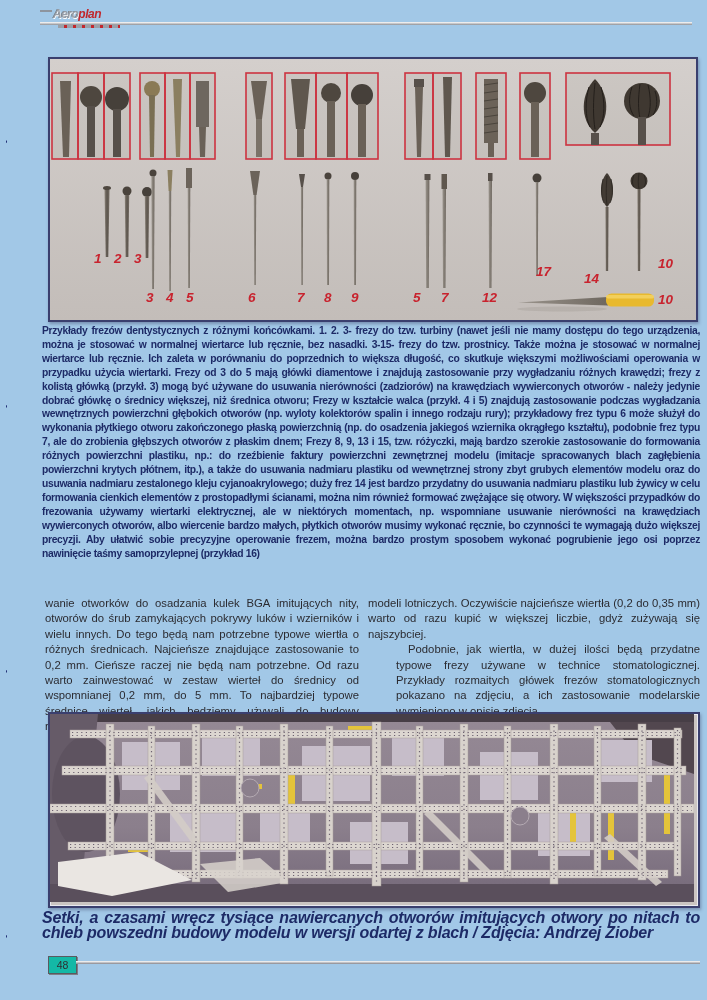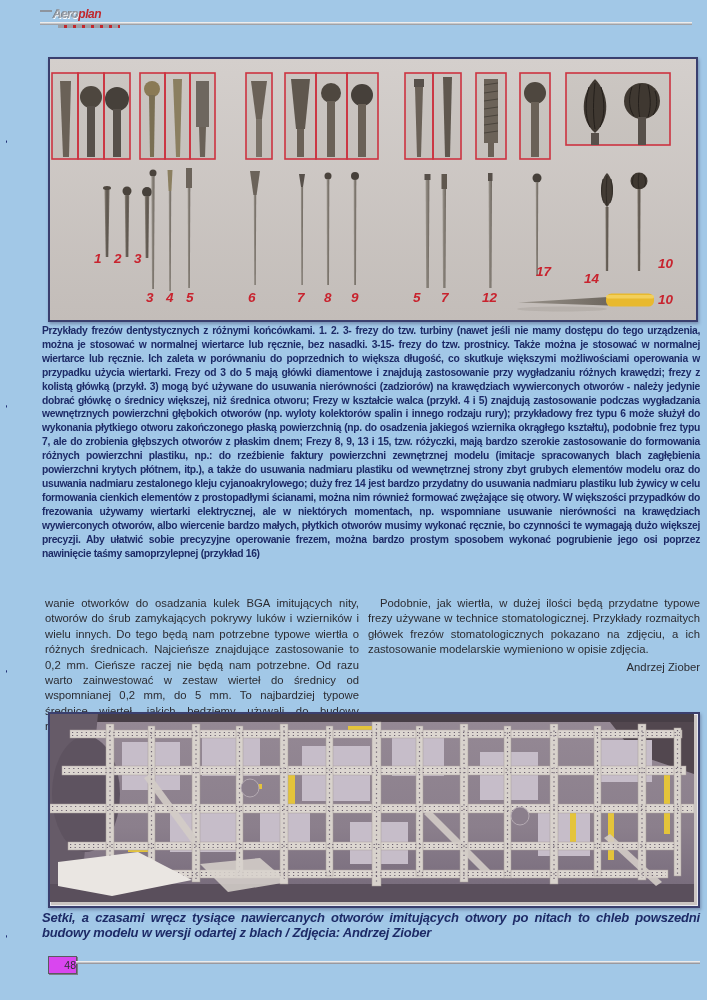--- a/index.html
+++ b/index.html
@@ -33,29 +33,29 @@
   .tool-label{position:absolute;color:#c8232e;font-weight:bold;font-style:italic;
     font-size:13.5px;line-height:1;}
   
   .caption-top{position:absolute;left:42px;top:324px;width:658px;
     color:#1d2a66;font-weight:bold;
     font-size:10.3px;line-height:13.9px;letter-spacing:-0.3px;text-align:justify;}
   .columns{position:absolute;left:45px;top:596px;width:655px;color:#2b2b31;
     font-size:11.3px;line-height:15.4px;text-align:justify;}
   .col-left{position:absolute;left:0;top:0;width:314px;}
   .col-right{position:absolute;left:323px;top:0;width:332px;}
-  .col-right .p2{text-indent:12px;}
+  .col-right .p2{text-indent:12px;margin-left:28px;}
   .byline{text-align:right;margin-top:2px;}
   .caption-bottom{position:absolute;left:42px;top:910px;width:658px;
     color:#1d2a66;font-style:italic;font-weight:bold;
-    font-size:13px;line-height:15px;letter-spacing:-0.2px;text-align:justify;}
+    font-size:16px;line-height:15px;letter-spacing:-0.2px;text-align:justify;}
   
   .page-num-box{position:absolute;left:48px;top:956px;width:27px;height:16px;
-    background:#d946ef;border:1px solid #5a5a60;box-shadow:1px 1px 0 #7d7d85;
-    font-size:10.5px;color:#2f2f33;text-align:right;line-height:16px;}
+    background:#14b8a6;border:1px solid #5a5a60;box-shadow:1px 1px 0 #7d7d85;
+    font-size:10.5px;color:#2f2f33;text-align:center;line-height:16px;}
   .footer-rule{position:absolute;left:76px;top:961px;width:624px;height:3px;
     background:linear-gradient(#ffffff,#85858d);}
 </style>
 </head>
 <body>
 
 <div class="logo"><span class="dash"></span><span class="aero">Aero</span><span class="plan">plan</span></div>
 <div class="logo-sub"></div>
 <div class="header-rule"></div>
 
@@ -232,20 +232,21 @@
   <span class="tool-label" style="left:534px;top:213px">14</span>
   <span class="tool-label" style="left:608px;top:198px">10</span>
   <span class="tool-label" style="left:608px;top:234px">10</span>
 </div>
 
 <div class="caption-top">Przykłady frezów dentystycznych z różnymi końcówkami. 1. 2. 3- frezy do tzw. turbiny (nawet jeśli nie mamy dostępu do tego urządzenia, można je stosować w normalnej wiertarce lub ręcznie, bez nasadki. 3-15- frezy do tzw. prostnicy. Także można je stosować w normalnej wiertarce lub ręcznie. Ich zaleta w porównaniu do poprzednich to większa długość, co skutkuje większymi możliwościami operowania w przypadku użycia wiertarki. Frezy od 3 do 5 mają główki diamentowe i znajdują zastosowanie przy wygładzaniu różnych krawędzi; frezy z kolistą główką (przykł. 3) mogą być używane do usuwania nierówności (zadziorów) na krawędziach wywierconych otworów - należy jedynie dobrać główkę o średnicy większej, niż średnica otworu; Frezy w kształcie walca (przykł. 4 i 5) znajdują zastosowanie podczas wygładzania wewnętrznych powierzchni głębokich otworów (np. wyloty kolektorów spalin i innego rodzaju rury); przykładowy frez typu 6 może służył do wykonania płytkiego otworu zakończonego płaską powierzchnią (np. do osadzenia jakiegoś wziernika okrągłego kształtu), podobnie frez typu 7, ale do zrobienia głębszych otworów z płaskim dnem; Frezy 8, 9, 13 i 15, tzw. różyczki, mają bardzo szerokie zastosowanie do formowania różnych powierzchni plastiku, np.: do rzeźbienie faktury powierzchni zewnętrznej modelu (imitacje spracowanych blach zagłębienia powierzchni krytych płótnem, itp.), a także do usuwania nadmiaru plastiku od wewnętrznej strony zbyt grubych elementów modelu oraz do usuwania nadmiaru zestalonego kleju cyjanoakrylowego; duży frez 14 jest bardzo przydatny do usuwania nadmiaru plastiku lub żywicy w celu formowania cienkich elementów z prostopadłymi ścianami, można nim również formować zwężające się otwory. W większości przypadków do frezowania używamy wiertarki elektrycznej, ale w niektórych momentach, np. wspomniane usuwanie nierówności na krawędziach wywierconych otworów, albo wiercenie bardzo małych, płytkich otworów musimy wykonać ręcznie, bo czynności te wymagają dużo większej precyzji. Aby ułatwić sobie precyzyjne operowanie frezem, można bardzo prostym sposobem wykonać pogrubienie jego osi poprzez nawinięcie taśmy samoprzylepnej (przykład 16)</div>
 
 <div class="columns">
   <div class="col-left">wanie otworków do osadzania kulek BGA imitujących nity, otworów do śrub zamykających pokrywy luków i wzierników i wielu innych. Do tego będą nam potrzebne typowe wiertła o różnych średnicach. Najcieńsze znajdujące zastosowanie to 0,2 mm. Cieńsze raczej nie będą nam potrzebne. Od razu warto zainwestować w zestaw wierteł do średnicy od wspomnianej 0,2 mm, do 5 mm. To najbardziej typowe średnice wierteł, jakich będziemy używali do budowy redukcyjnych</div>
   <div class="col-right">
+    <div class="p1">modeli lotniczych. Oczywiście najcieńsze wiertła (0,2 do 0,35 mm) warto od razu kupić w większej liczbie, gdyż zużywają się najszybciej.</div>
     <div class="p2">Podobnie, jak wiertła, w dużej ilości będą przydatne typowe frezy używane w technice stomatologicznej. Przykłady rozmaitych główek frezów stomatologicznych pokazano na zdjęciu, a ich zastosowanie modelarskie wymieniono w opisie zdjęcia.</div>
     <div class="byline">Andrzej Ziober</div>
   </div>
 </div>
 
 <div class="photo photo-bottom">
   <svg width="644" height="188" viewBox="0 0 644 188">
     <defs>
       <linearGradient id="bg2" x1="0" y1="0" x2="0" y2="1">
         <stop offset="0" stop-color="#958995"></stop>

